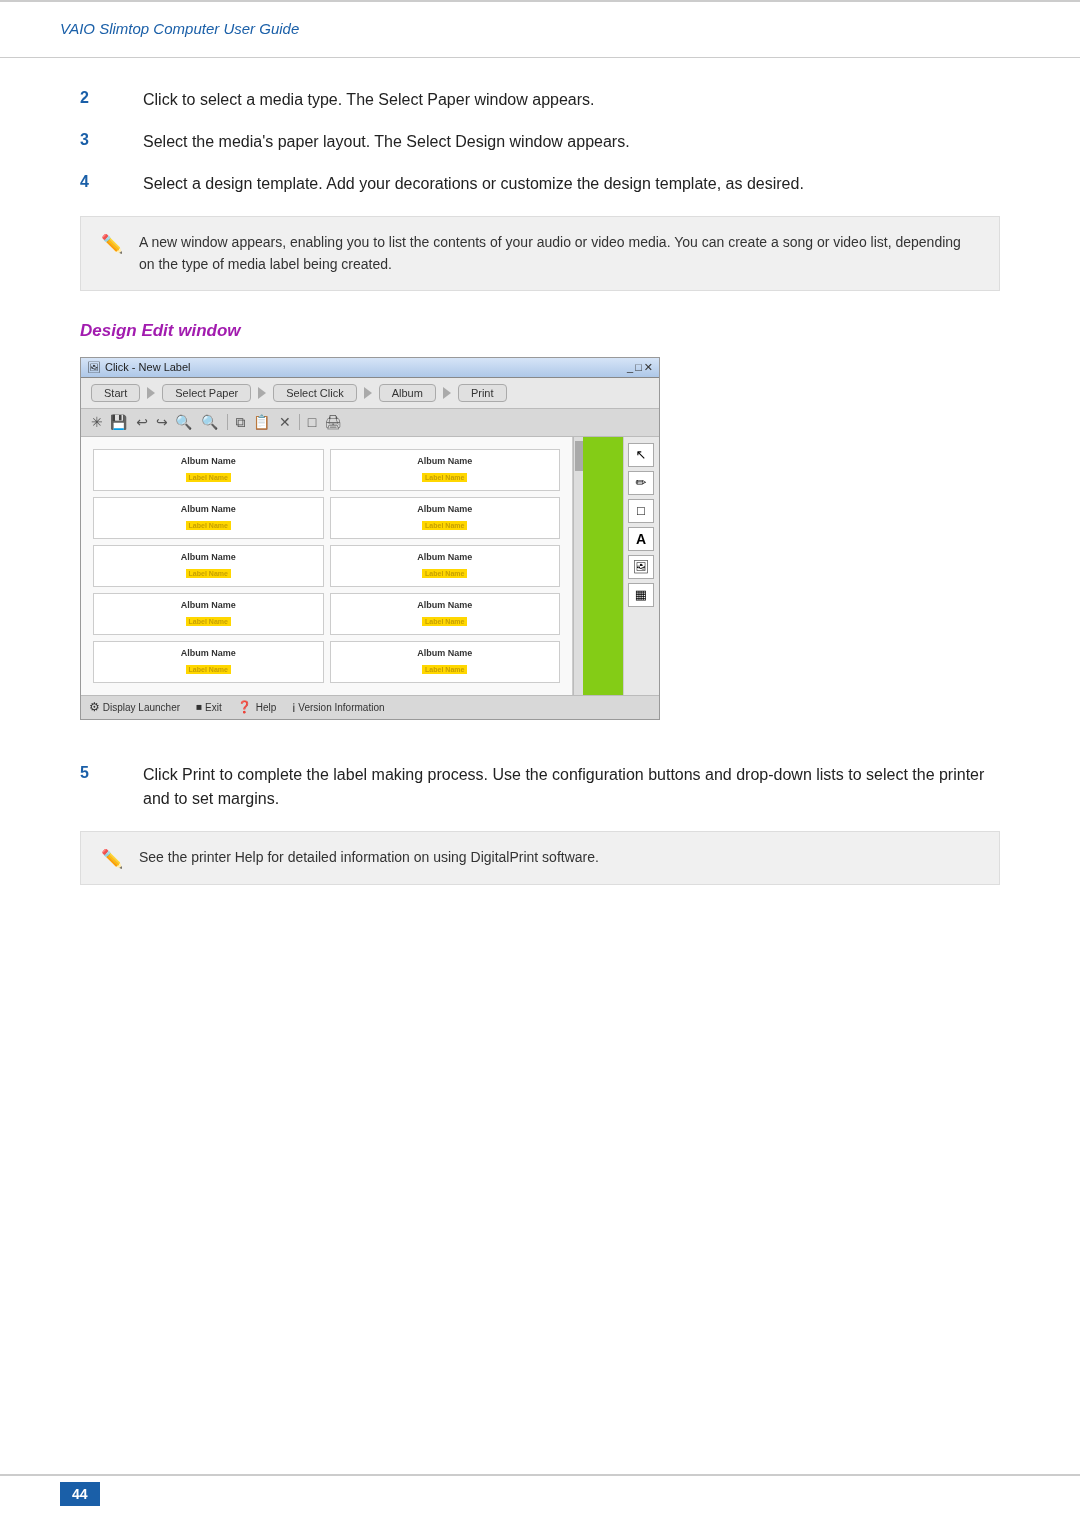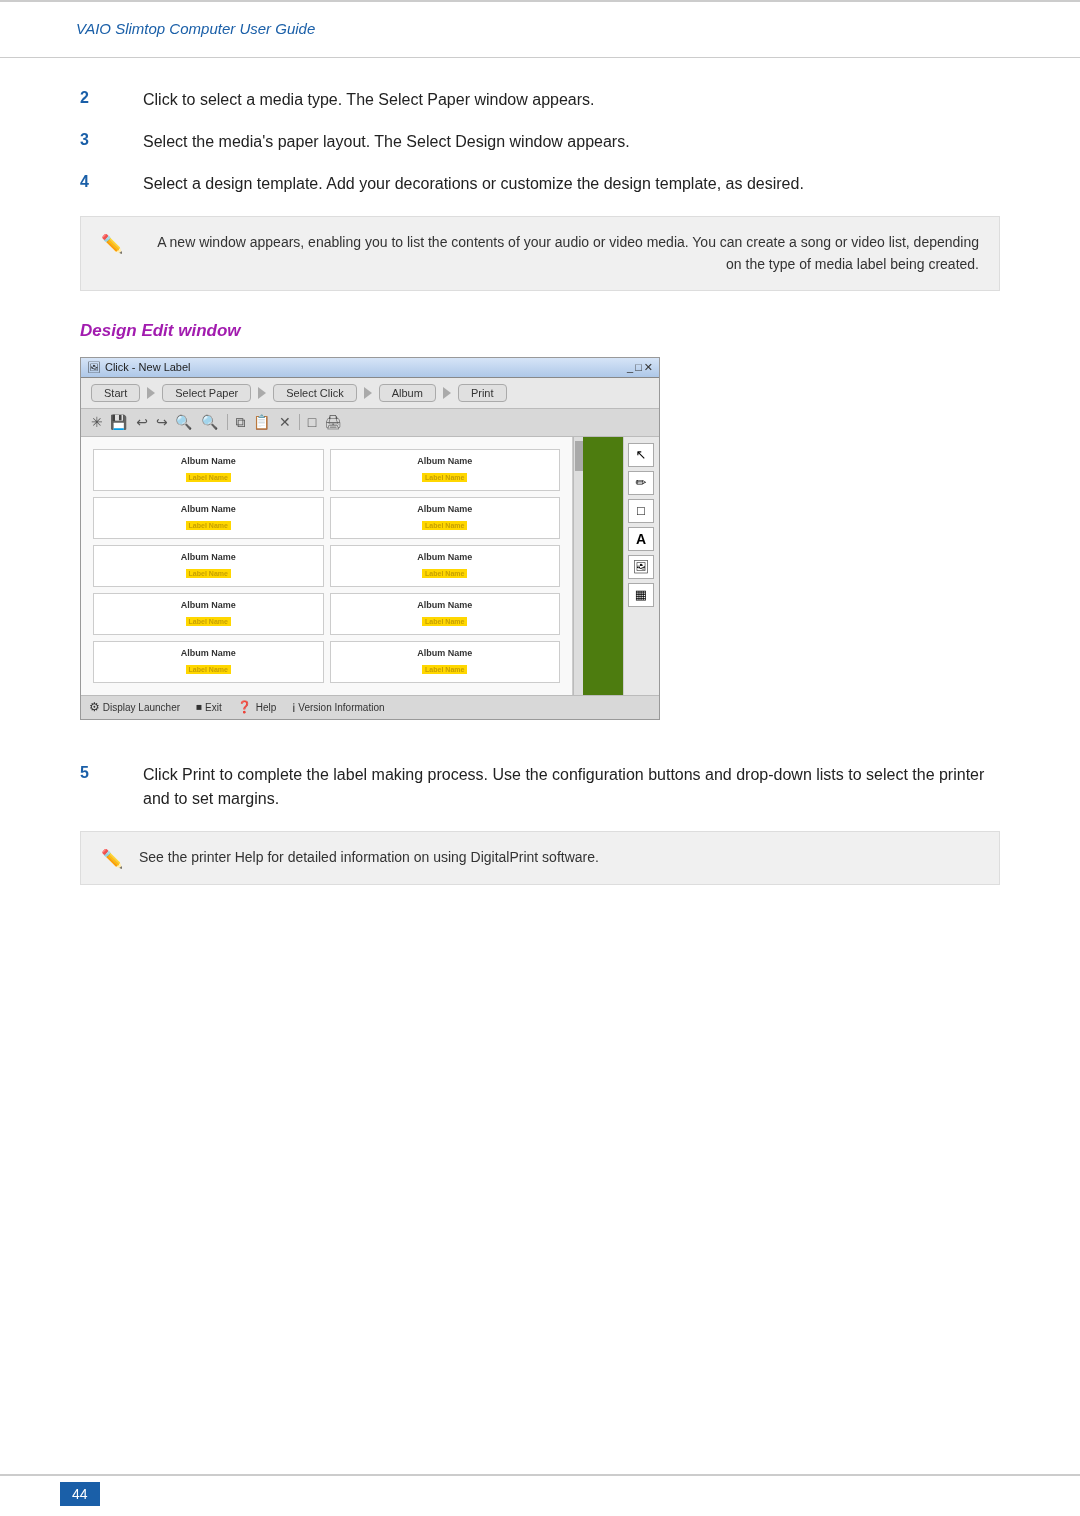--- a/index.html
+++ b/index.html
@@ -20,21 +20,21 @@
     }
 
     .top-border {
       width: 100%;
       height: 2px;
       background: #ccc;
       margin-bottom: 8px;
     }
 
     .header {
-      padding: 10px 60px 20px 76px;
+      padding: 10px 60px 20px 60px;
       font-style: italic;
       color: #1a5fa8;
       font-size: 15px;
       border-bottom: 1px solid #ccc;
       margin-bottom: 30px;
     }
 
     .content {
       padding: 0 80px;
     }
@@ -75,21 +75,20 @@
       font-size: 18px;
       color: #666;
       min-width: 28px;
       margin-top: 2px;
     }
 
     .note-text {
       font-size: 14px;
       color: #333;
       line-height: 1.6;
-      text-align: right;
     }
 
     .section-title {
       font-size: 17px;
       font-weight: bold;
       color: #a21caf;
       font-style: italic;
       margin: 20px 0 16px 0;
     }
 
@@ -172,21 +171,21 @@
 
     .toolbar-sep {
       width: 1px;
       height: 16px;
       background: #aaa;
       margin: 0 2px;
     }
 
     .app-body {
       display: flex;
-      background: #4d7c0f;
+      background: #84cc16;
       gap: 40px;
     }
 
     .app-main {
       flex: 1;
       padding: 8px;
       background: #f9f9f9;
       border-right: 1px solid #ccc;
       overflow: hidden;
     }
@@ -284,21 +283,21 @@
     }
 
     .page-number {
       position: absolute;
       bottom: 10px;
       left: 60px;
       background: #1a5fa8;
       color: #fff;
       padding: 4px 12px;
       font-size: 14px;
-      font-weight: normal;
+      font-weight: bold;
     }
 
     .scrollbar-v {
       width: 10px;
       background: #ddd;
       border-left: 1px solid #bbb;
       position: relative;
     }
 
     .scrollbar-thumb {

